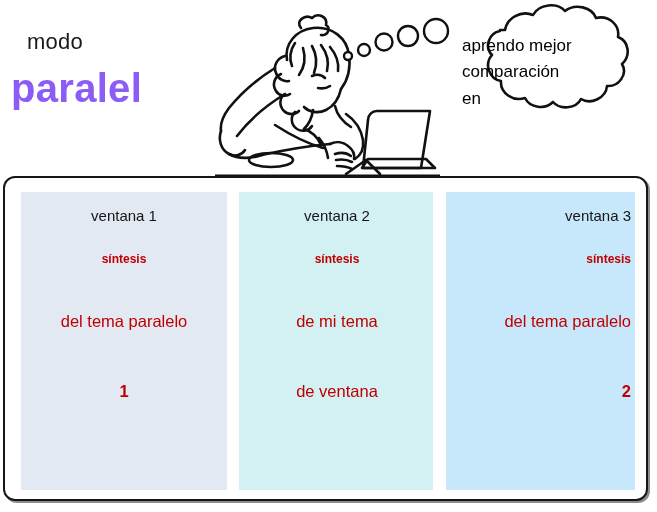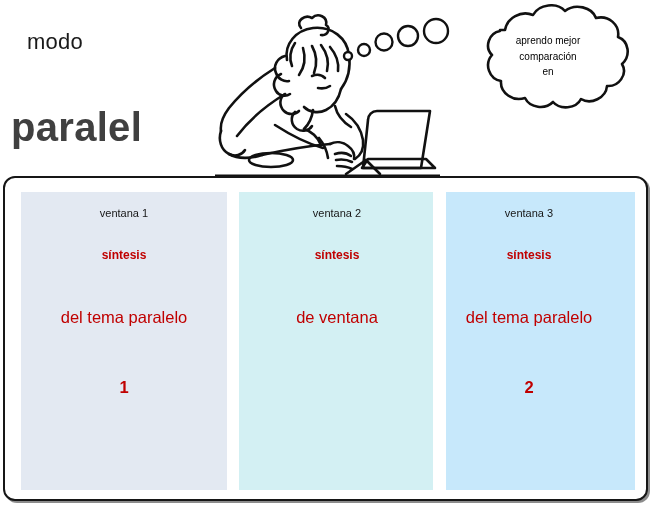--- a/index.html
+++ b/index.html
@@ -68,22 +68,22 @@
     left: 447px;
     top: 4px;
     width: 200px;
     height: 116px;
   }
   #bubble-text {
     position: absolute;
     left: 462px;
     top: 33px;
     width: 172px;
-    text-align: center;
-    font-size: 10px;
+    text-align: left;
+    font-size: 17px;
     color: #000000;
     line-height: 1.55;
   }
   #bubble-text .bl {
     display: block;
     white-space: nowrap;
   }
 
   
   #main-box {
@@ -110,24 +110,24 @@
   #band-3 { left: 441px; width: 189px; background: #c7e8fb; }
 
   
   .column {
     position: absolute;
     top: 30px;
     text-align: center;
   }
   #col-1 { left: 16px;  width: 206px; }
   #col-2 { left: 222px; width: 220px; }
-  #col-3 { left: 432px; width: 184px; }
+  #col-3 { left: 442px; width: 184px; text-align: right; }
 
   .window-label {
-    font-size: 11px;
+    font-size: 15px;
     color: #161616;
     line-height: 1;
     margin: 0 0 30px 0;
     white-space: nowrap;
   }
   .synth-label {
     font-size: 12px;
     font-weight: bold;
     color: #c00000;
     line-height: 1;
@@ -150,21 +150,21 @@
 </style>
 </head>
 <body>
 
 <div id="screen">
 
   <div id="header-area">
 
     <div id="title-modo">modo</div>
 
-    <div id="title-paralel" style="color: #404040; margin-top: 39px;">paralel</div>
+    <div id="title-paralel" style="color: #8b5cf6;">paralel</div>
 
     <div id="illustration">
       <svg viewBox="0 0 225 176" width="225" height="176" aria-hidden="true">
         <g fill="none" stroke="#111111" stroke-width="2.6" stroke-linecap="round" stroke-linejoin="round">
 
           <path d="M86 26 c-6 -7 4 -14 11 -10 c6 -6 16 -1 14 7 c5 3 2 11 -5 10"></path>
 
           <path d="M72 58 c-3 -16 9 -30 26 -32 c19 -2 34 10 36 27 c2 14 -2 26 -8 34"></path>
 
           <path d="M126 87 c-2 9 -7 17 -15 21 c-8 4 -17 2 -22 -3"></path>
@@ -267,20 +267,21 @@
       <div class="detail">
         <span class="dl">del tema paralelo</span>
         <span class="dl em">1</span>
       </div>
     </div>
 
     <div class="column" id="col-2">
       <div class="window-label">ventana 2</div>
       <div class="synth-label">síntesis</div>
       <div class="detail">
+        <span class="dl">de mi tema</span>
         <span class="dl">de ventana</span>
       </div>
     </div>
 
     <div class="column" id="col-3">
       <div class="window-label">ventana 3</div>
       <div class="synth-label">síntesis</div>
       <div class="detail">
         <span class="dl">del tema paralelo</span>
         <span class="dl em">2</span>

